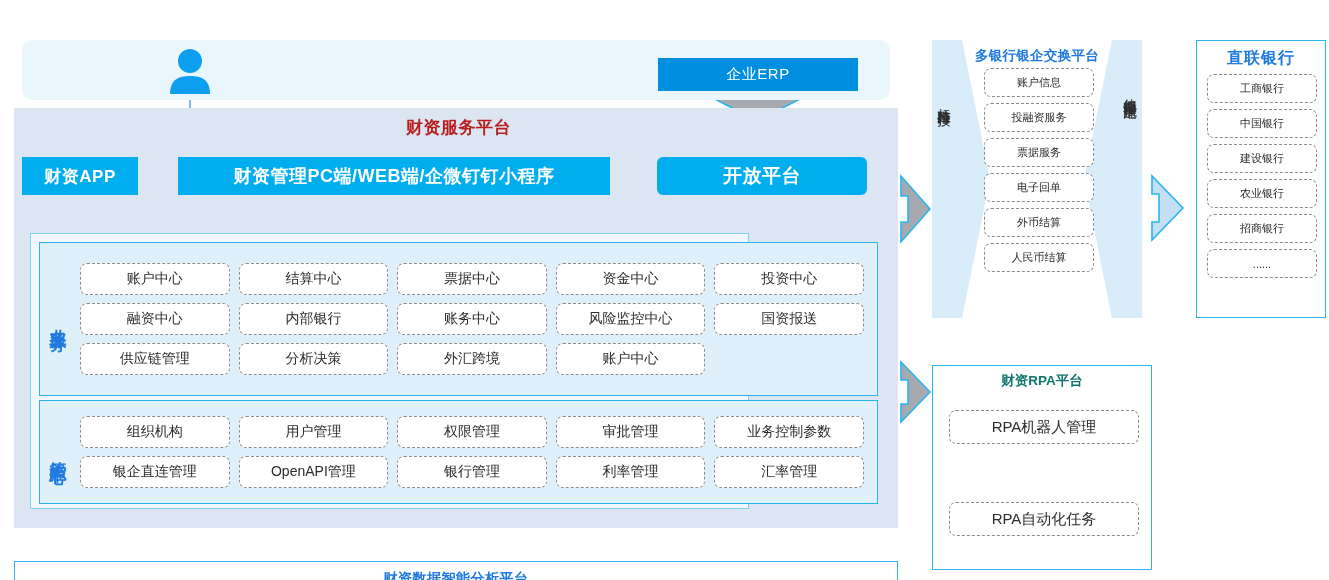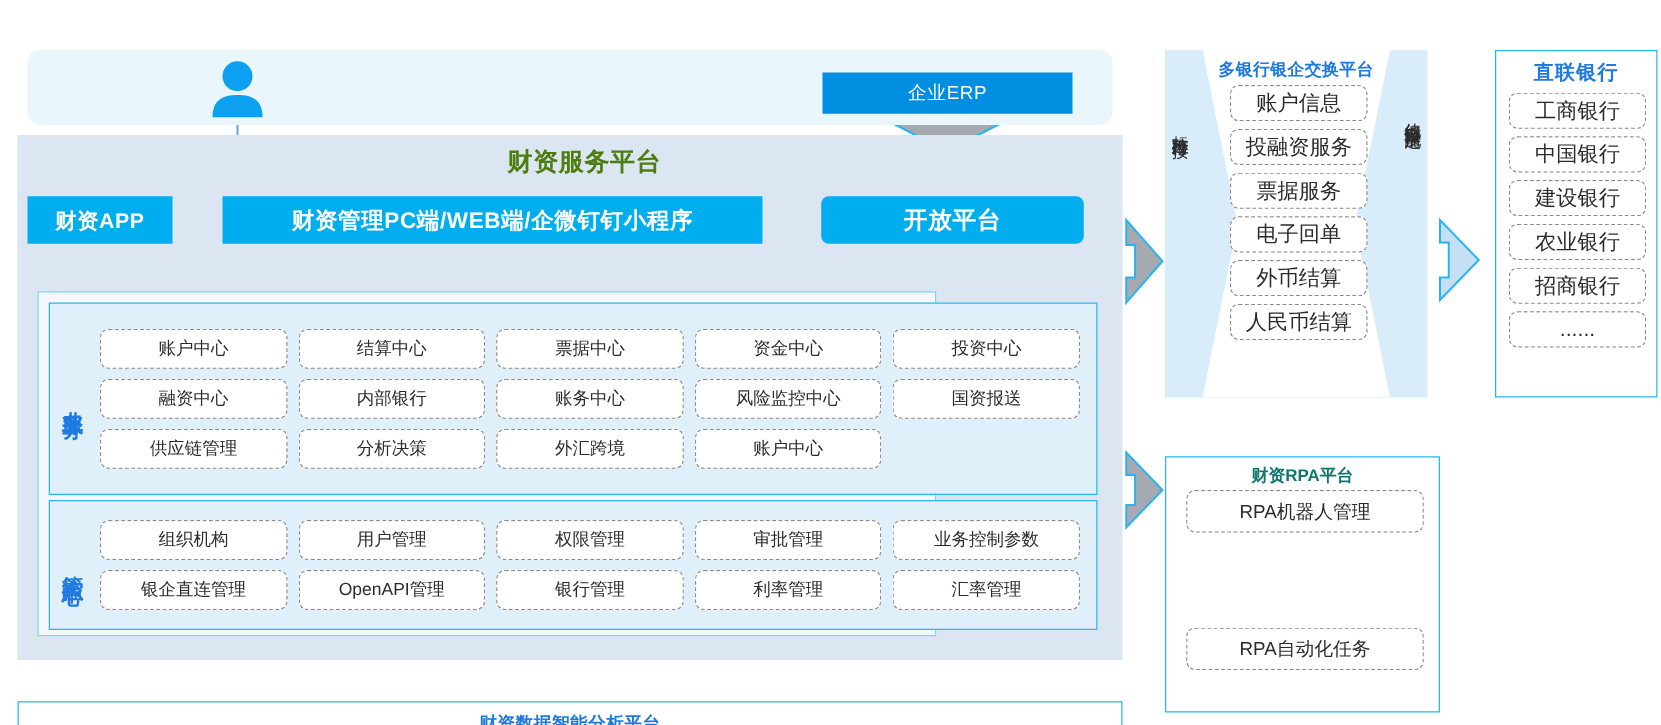--- a/index.html
+++ b/index.html
@@ -16,21 +16,21 @@
     background:#e9f7fd;border-radius:10px;
   }
   #person-icon{left:168px;top:48px;width:44px;height:46px;}
 
   
   #platform-panel{
     left:14px;top:108px;width:884px;height:420px;
     background:#dce6f2;
   }
   #platform-title{
-    left:406px;top:116px;font-size:20px;font-weight:bold;color:#4d7c0f;
+    left:406px;top:116px;font-size:17px;font-weight:bold;color:#b91c1c;
     letter-spacing:.5px;
   }
 
   
   .blue-btn{
     background:#00aeef;color:#fff;font-weight:bold;
     display:flex;align-items:center;justify-content:center;
     letter-spacing:.5px;
   }
   #btn-app{left:22px;top:157px;width:116px;height:38px;font-size:17px;}
@@ -89,21 +89,21 @@
     position:absolute;left:0;top:7px;width:100%;text-align:center;
     font-size:13.5px;font-weight:bold;color:#1f7ae0;letter-spacing:.3px;
   }
   #exchange-items{
     position:absolute;left:52px;top:28px;width:110px;
     display:flex;flex-direction:column;gap:6px;
   }
   .ex-cell{
     background:#ffffff;border:1px dashed #8b8b8b;border-radius:7px;
     height:27px;display:flex;align-items:center;justify-content:center;
-    font-size:17px;color:#2b2b2b;white-space:nowrap;
+    font-size:11px;color:#2b2b2b;white-space:nowrap;
   }
   .vlabel{
     position:absolute;font-size:13.5px;color:#2b2b2b;
     writing-mode:vertical-rl;text-orientation:upright;
     line-height:1.08;letter-spacing:1px;
   }
   #label-std{left:936px;top:98px;}
   #label-other{left:1122px;top:88px;}
 
   
@@ -128,21 +128,21 @@
   #rpa-title{
     position:absolute;left:0;top:6px;width:100%;text-align:center;
     font-size:13.5px;font-weight:bold;color:#0f766e;
   }
   .rpa-cell{
     position:absolute;left:16px;width:188px;height:32px;
     background:#ffffff;border:1px dashed #8b8b8b;border-radius:7px;
     display:flex;align-items:center;justify-content:center;
     font-size:15px;color:#2b2b2b;white-space:nowrap;
   }
-  #rpa-cell-0{top:26px;}
+  #rpa-cell-0{top:44px;}
   #rpa-cell-1{top:136px;}
 
   svg.ovl{position:absolute;left:0;top:0;width:1329px;height:580px;
           pointer-events:none;overflow:visible;}
 </style>
 </head>
 <body>
 
 <svg class="ovl">
   <defs>

